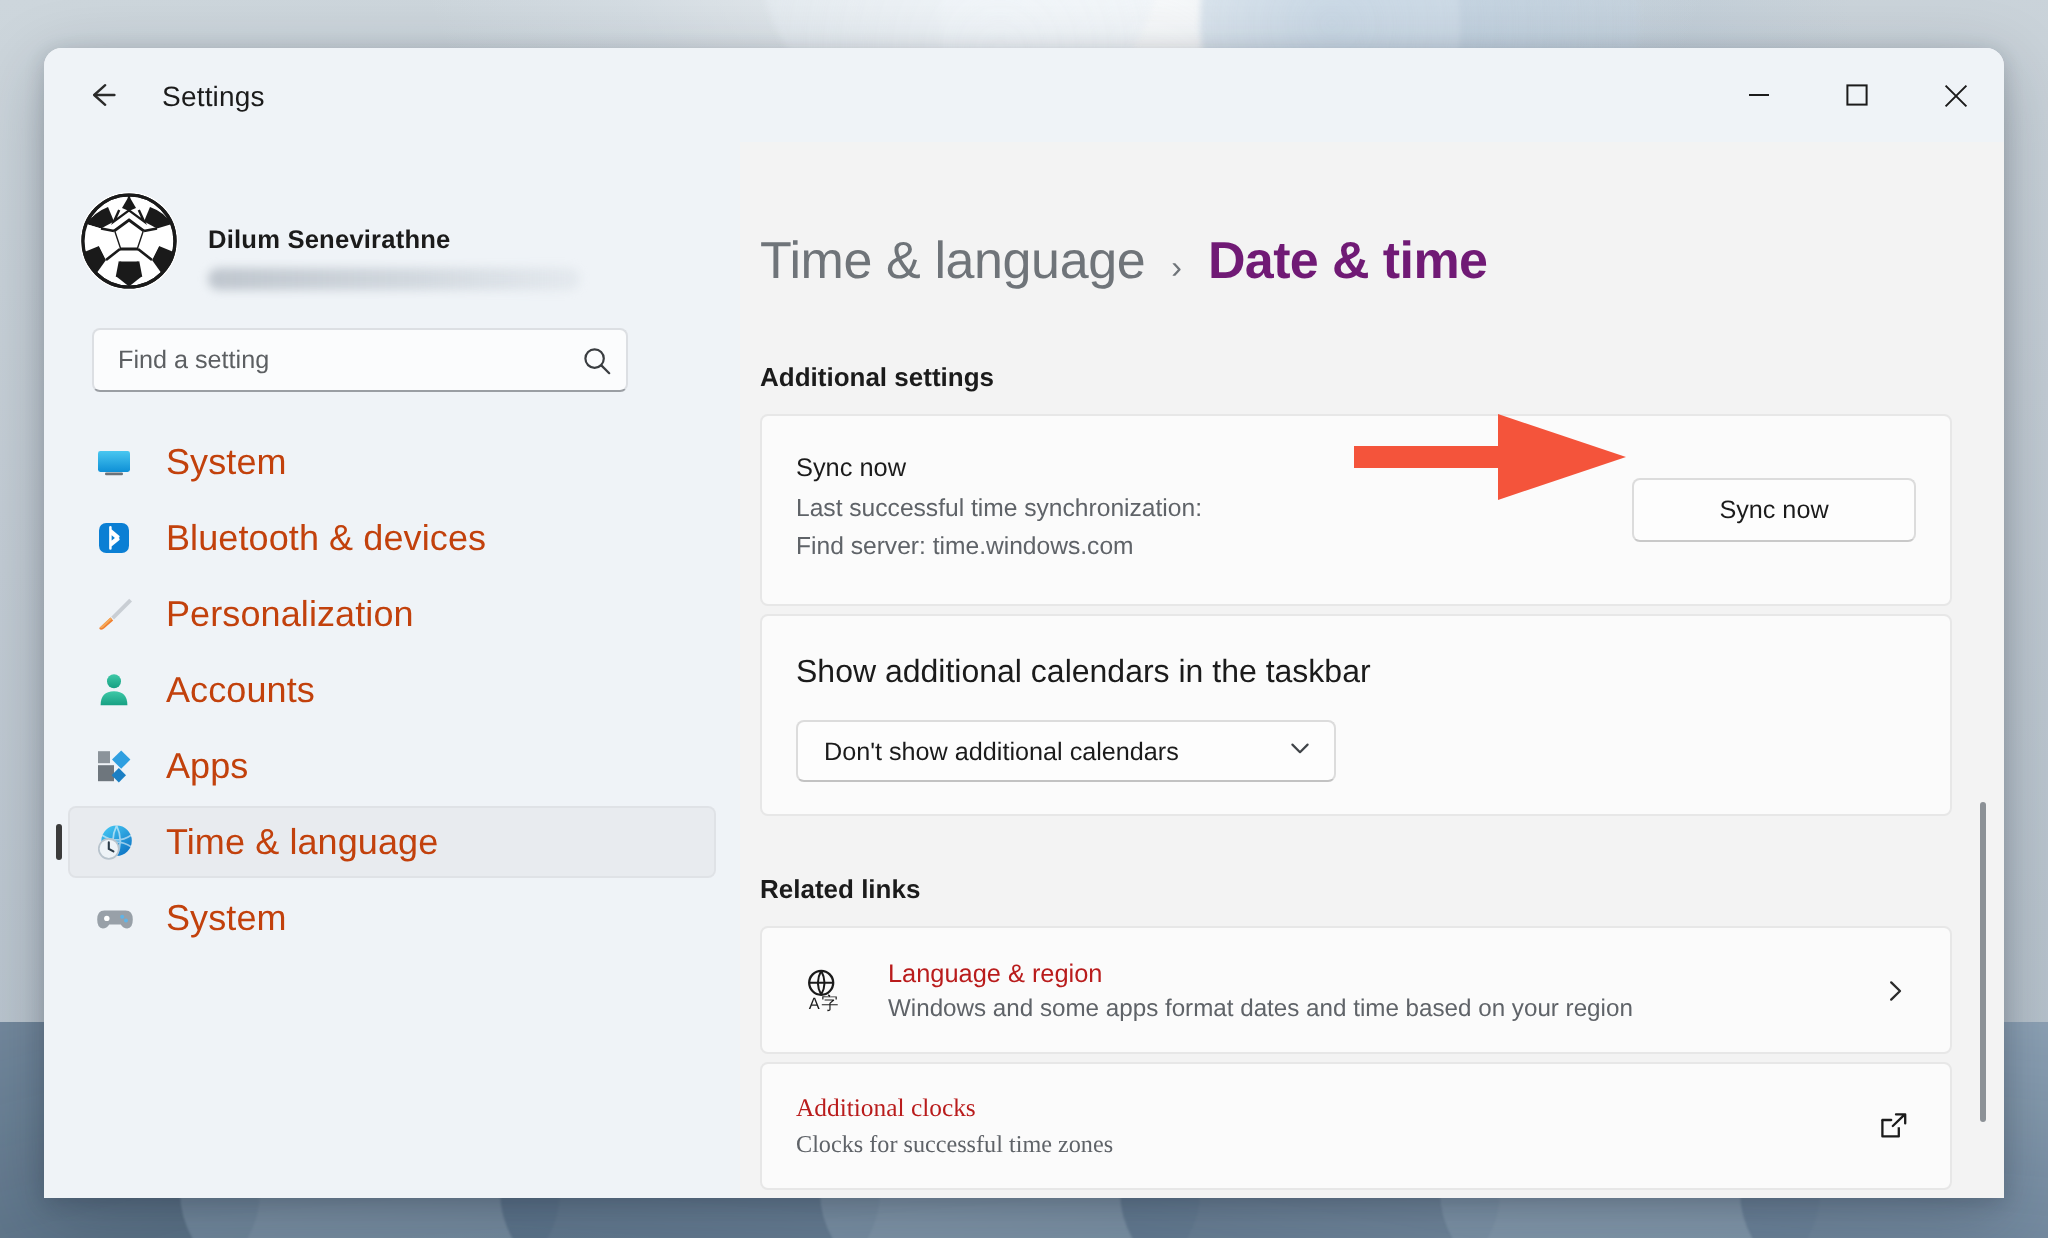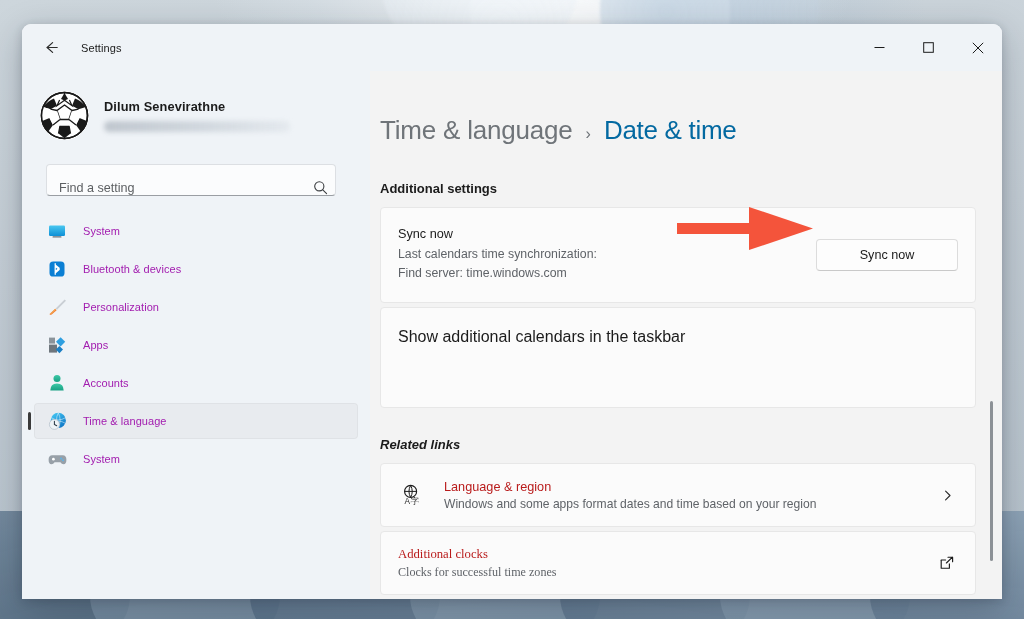--- a/index.html
+++ b/index.html
@@ -73,21 +73,21 @@
   }
   .back-btn {
     width: 32px; height: 32px;
     margin-left: 13px;
     display: flex; align-items: center; justify-content: center;
     border-radius: 4px;
     cursor: pointer;
   }
   .back-btn svg { display: block; }
   .app-title {
-    font-size: 11px;
+    font-size: 14px;
     color: #1b1b1b;
     margin-left: 14px;
     letter-spacing: .1px;
   }
   .win-controls {
     position: absolute;
     right: 0; top: 0;
     height: 47px;
     display: flex;
   }
@@ -108,21 +108,21 @@
   
   .sidebar {
     width: 348px;
     flex: 0 0 348px;
     background: #eff3f7;
     padding: 0;
     position: relative;
   }
   .account {
     display: flex;
-    align-items: center;
+    align-items: flex-end;
     margin: 14px 0 0 18px;
     height: 60px;
   }
   .avatar {
     width: 49px; height: 49px;
     border-radius: 50%;
     overflow: hidden;
     flex: 0 0 49px;
     background: #fff;
   }
@@ -139,28 +139,28 @@
     margin-top: 7px;
     width: 186px;
     height: 11px;
     border-radius: 6px;
     background: linear-gradient(90deg, rgba(175,183,192,.75), rgba(192,200,208,.62) 55%, rgba(210,217,224,.35));
     filter: blur(2.4px);
   }
 
   .search-wrap {
     margin: 19px 0 0 24px;
-    width: 290px;
+    width: 268px;
     height: 32px;
     background: #fbfcfd;
     border: 1px solid #dcdfe3;
     border-bottom-color: #9a9ea3;
     border-radius: 4px;
     display: flex;
-    align-items: flex-end;
+    align-items: center;
     box-sizing: border-box;
   }
   .search-input {
     border: 0;
     outline: 0;
     background: transparent;
     font-family: "Liberation Sans", sans-serif;
     font-size: 12.6px;
     color: #1b1b1b;
     padding: 0 6px 0 12px;
@@ -199,22 +199,22 @@
     background: #3b3b3b;
     border-radius: 2px;
   }
   .nav-ico {
     width: 22px; height: 22px;
     flex: 0 0 22px;
     display: flex; align-items: center; justify-content: center;
     margin-right: 15px;
   }
   .nav-label {
-    font-size: 11px;
-    color: #a21caf;
+    font-size: 18px;
+    color: #c2410c;
     letter-spacing: .05px;
   }
 
   
   .main {
     flex: 1 1 auto;
     background: #f3f3f3;
     position: relative;
     overflow: hidden;
     min-width: 0;
@@ -233,32 +233,32 @@
     letter-spacing: -.2px;
     cursor: pointer;
   }
   .crumb-sep {
     font-size: 16px;
     color: #6f7479;
     margin: 0 13px;
   }
   .crumb-current {
     font-size: 26px;
-    color: #0369a1;
-    font-weight: normal;
+    color: #701a75;
+    font-weight: bold;
     letter-spacing: -.3px;
   }
 
   .section-title {
     font-size: 13px;
     font-weight: bold;
     color: #1b1b1b;
     margin: 35px 0 11px 10px;
   }
-  .section-title.related { margin-top: 29px; font-style: italic; }
+  .section-title.related { margin-top: 29px; }
 
   .card-group {
     margin-left: 10px;
     width: 596px;
   }
   .card {
     background: #fbfbfb;
     border: 1px solid #e7e7e7;
     border-radius: 4px;
     box-sizing: border-box;
@@ -518,43 +518,43 @@
               <path d="M8.2 11.8 L9.6 13.2 L5.0 17.2 Q3.0 18.6 2.6 17.0 Z" fill="#f08030"></path>
               <path d="M8.2 11.8 L9.0 12.5 L4.6 16.6 Q3.3 17.5 3.0 16.8 Z" fill="#f5a95a"></path>
             </svg>
           </span>
           <span class="nav-label">Personalization</span>
         </div>
 
         <div class="nav-item">
           <span class="nav-ico">
             <svg width="20" height="20" viewBox="0 0 20 20">
-              <rect x="2" y="9.6" width="8" height="8" fill="#6e767d"></rect>
-              <rect x="2" y="2.6" width="6" height="6" fill="#8b939a"></rect>
-              <path d="M13.6 2.2 L18.2 6.8 L13.6 11.4 L9.0 6.8 Z" fill="#2f9fe0"></path>
-              <path d="M12.4 11.0 L16.0 14.6 L12.4 18.2 L8.8 14.6 Z" fill="#1b7fc4"></path>
-            </svg>
-          </span>
-          <span class="nav-label">Apps</span>
-        </div>
-
-        <div class="nav-item">
-          <span class="nav-ico">
-            <svg width="20" height="20" viewBox="0 0 20 20">
               <defs>
                   <linearGradient id="gAcc" x1="0" y1="0" x2="0" y2="1">
                 <stop offset="0" stop-color="#3ec9a7"></stop>
                     <stop offset="1" stop-color="#17a083"></stop>
               </linearGradient>
                 </defs>
               <circle cx="10" cy="5.6" r="3.5" fill="url(#gAcc)"></circle>
               <path d="M3.3 17.6 Q3.3 10.6 10 10.6 Q16.7 10.6 16.7 17.6 Z" fill="url(#gAcc)"></path>
             </svg>
           </span>
           <span class="nav-label">Accounts</span>
+        </div>
+
+        <div class="nav-item">
+          <span class="nav-ico">
+            <svg width="20" height="20" viewBox="0 0 20 20">
+              <rect x="2" y="9.6" width="8" height="8" fill="#6e767d"></rect>
+              <rect x="2" y="2.6" width="6" height="6" fill="#8b939a"></rect>
+              <path d="M13.6 2.2 L18.2 6.8 L13.6 11.4 L9.0 6.8 Z" fill="#2f9fe0"></path>
+              <path d="M12.4 11.0 L16.0 14.6 L12.4 18.2 L8.8 14.6 Z" fill="#1b7fc4"></path>
+            </svg>
+          </span>
+          <span class="nav-label">Apps</span>
         </div>
 
         <div class="nav-item selected">
           <span class="nav-ico">
             <svg width="21" height="21" viewBox="0 0 21 21">
               <defs>
                   <linearGradient id="gGlobe" x1="0.2" y1="0" x2="0.9" y2="1">
                 <stop offset="0" stop-color="#43c5f2"></stop>
                     <stop offset="1" stop-color="#0a6fc2"></stop>
               </linearGradient>
@@ -592,28 +592,36 @@
           <span class="crumb-current">Date &amp; time</span>
         </div>
 
         <div class="section-title">Additional settings</div>
 
         <div class="card-group">
 
           <div class="card card-sync">
             <div class="sync-text">
               <div class="sync-title">Sync now</div>
-              <div class="sync-sub">Last calendars time synchronization:</div>
+              <div class="sync-sub">Last successful time synchronization:</div>
               <div class="sync-sub">Find server: time.windows.com</div>
             </div>
             <button class="sync-btn">Sync now</button>
           </div>
 
           <div class="card card-cal">
             <div class="cal-title">Show additional calendars in the taskbar</div>
+            <div class="dropdown">
+              <span class="dropdown-value">Don't show additional calendars</span>
+              <span>
+                <svg width="12" height="12" viewBox="0 0 12 12">
+                  <path d="M2.2 4.3 L6 8.1 L9.8 4.3" fill="none" stroke="#404448" stroke-width="1.1" stroke-linecap="round" stroke-linejoin="round"></path>
+                </svg>
+              </span>
+            </div>
           </div>
         </div>
 
         <div class="section-title related">Related links</div>
 
         <div class="card-group">
 
           <div class="card card-link">
             <span class="link-ico">
               <svg width="24" height="24" viewBox="0 0 24 24">

